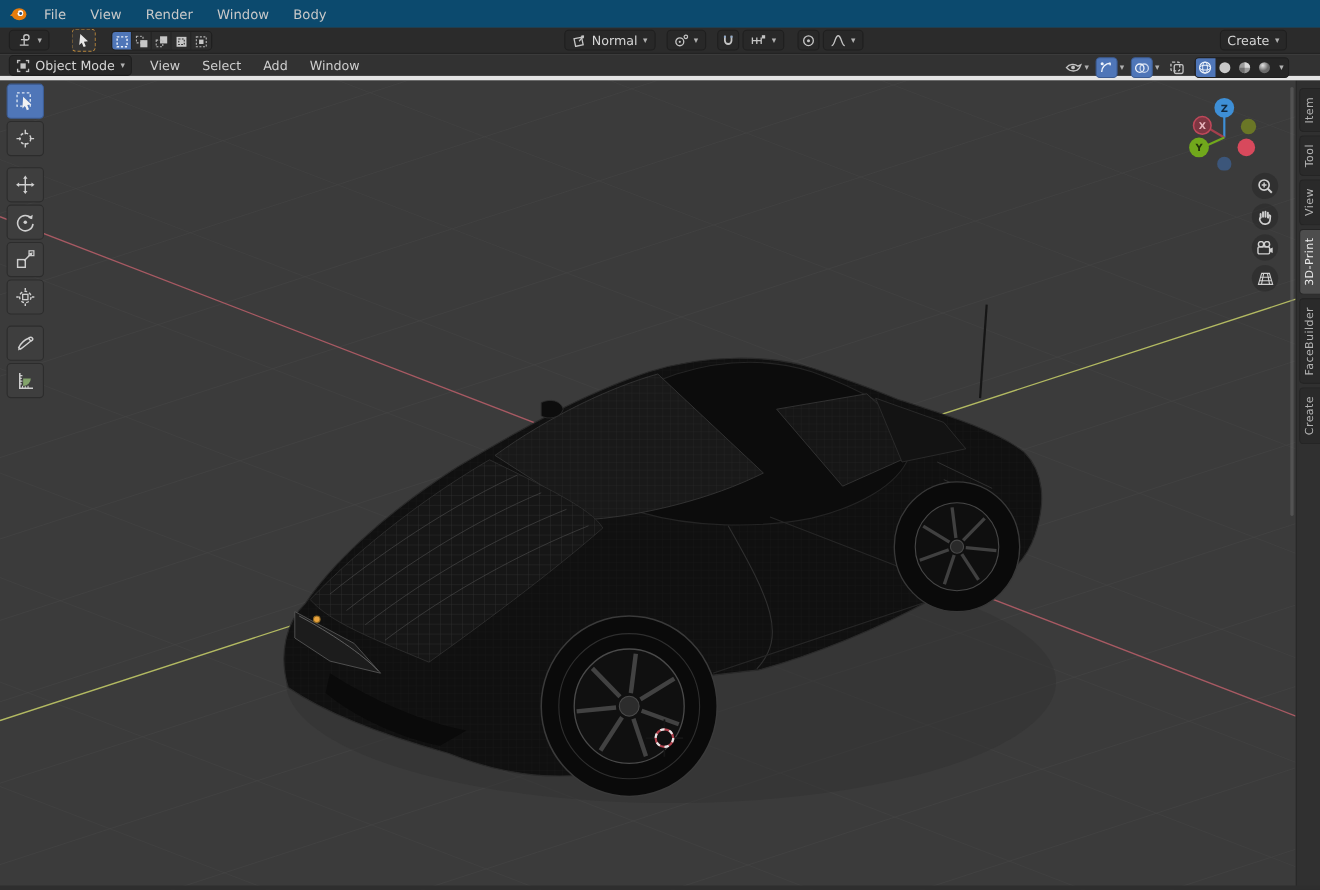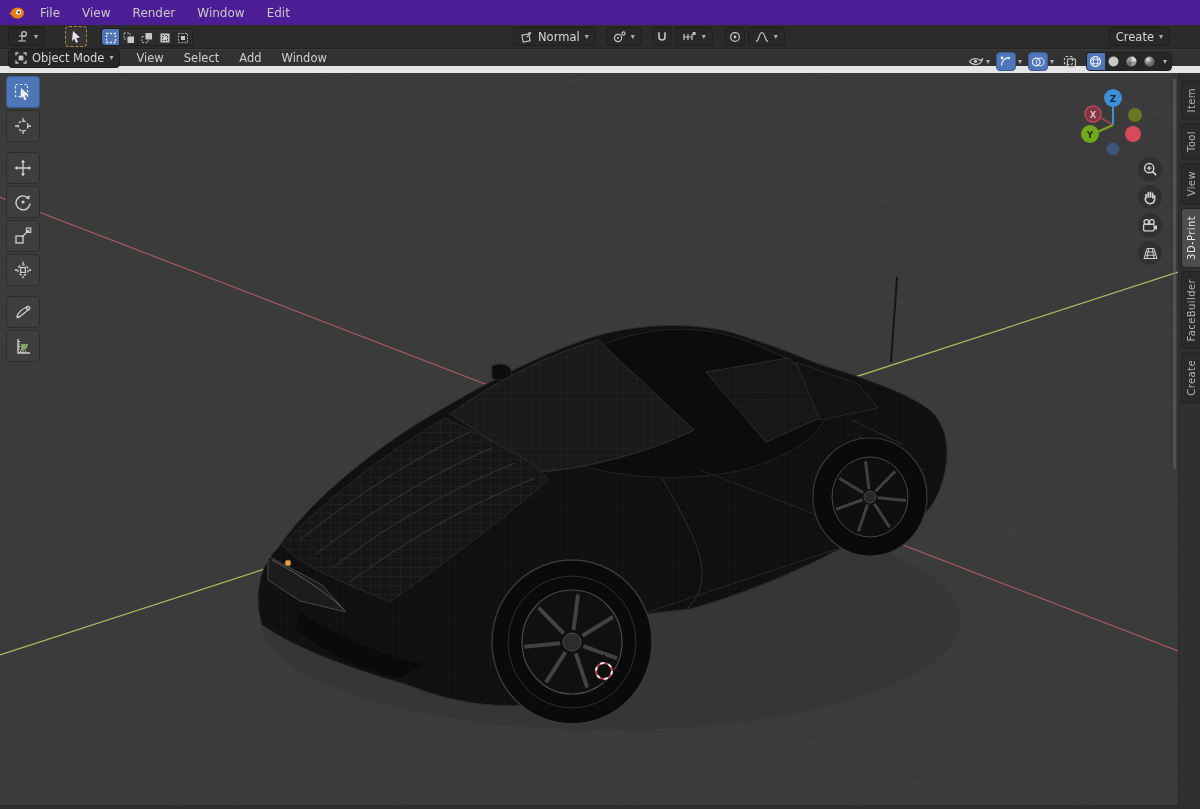--- a/index.html
+++ b/index.html
@@ -1,21 +1,21 @@
 <!DOCTYPE html>
 <html><head>
 <meta charset="utf-8">
 <style>
   * { margin:0; padding:0; box-sizing:border-box; }
   html,body { width:1200px; height:809px; overflow:hidden; background:#3b3b3b;
               font-family:"DejaVu Sans","Liberation Sans",sans-serif; }
 
   
   #topbar { position:absolute; left:0; top:0; width:1200px; height:25px;
-            background:#4c1d95; display:flex; align-items:center; z-index:30; }
+            background:#0c4a6e; display:flex; align-items:center; z-index:30; }
   .menu-item { padding:0 11px; font-size:12px; color:#c9c9c9; height:25px;
                display:flex; align-items:center; cursor:default; }
   #ws-tabs { display:flex; align-items:flex-end; height:25px; margin-left:22px; }
   .ws-tab { padding:4px 12px 5px; font-size:11.5px; color:#9b9b9b; height:25px;
             display:flex; align-items:center; border-radius:5px 5px 0 0; }
   .ws-tab.active { background:#4b4b4b; color:#e4e4e4; }
   .ws-plus { color:#9b9b9b; font-size:13px; padding:0 10px; }
 
   
   #toolsettings { position:absolute; left:0; top:25px; width:1200px; height:24px;
@@ -30,21 +30,21 @@
   .seg { width:18px; height:18px; background:#2d2d2d; display:flex; align-items:center;
          justify-content:center; border-right:1px solid #242424; }
   .seg:last-child { border-right:none; }
   .seg.active { background:#4f76b8; }
   .icbtn { width:20px; height:19px; border-radius:4px; background:#282828;
            border:1px solid #1f1f1f; display:flex; align-items:center; justify-content:center; }
   .icbtn.active { background:#4f76b8; border-color:#3c5c93; }
 
   
   #vpheader { position:absolute; left:0; top:50px; width:1200px; height:23px;
-              background:#323232; border-bottom:7px solid #e5e5e5;
+              background:#323232; border-bottom:4px solid #e5e5e5;
               display:flex; align-items:center; z-index:28; }
   .hmenu { padding:0 10px; font-size:11.5px; color:#cfcfcf; }
   #vph-right { position:absolute; right:28px; top:2px; display:flex; align-items:center; gap:6px; }
   .shade-group { display:inline-flex; align-items:center; background:#262626;
                  border:1px solid #1f1f1f; border-radius:4px; height:19px; overflow:hidden; }
   .shade-btn { width:18px; height:19px; display:flex; align-items:center; justify-content:center; }
   .shade-btn.active { background:#4f76b8; }
 
   
   #viewport { position:absolute; left:0; top:73px; width:1178px; height:736px;
@@ -93,21 +93,21 @@
       <ellipse cx="9.5" cy="8" rx="6.5" ry="5.5" fill="#e87d0d"></ellipse>
       <circle cx="10.5" cy="7" r="2.6" fill="#fff"></circle>
       <circle cx="10.8" cy="7.3" r="1.3" fill="#2b4a6f"></circle>
       <path d="M1 9 L7 4 L9 6 L4 10 Z" fill="#e87d0d"></path>
     </svg>
   </span>
   <div class="menu-item">File</div>
   <div class="menu-item">View</div>
   <div class="menu-item">Render</div>
   <div class="menu-item">Window</div>
-  <div class="menu-item">Edit</div>
+  <div class="menu-item">Body</div>
 </div>
 
 <div id="toolsettings">
   <div class="widget" style="margin-left:8px">
     <svg width="14" height="13" viewBox="0 0 14 13">
       <circle cx="9" cy="4" r="2.4" fill="none" stroke="#c4c4c4" stroke-width="1.2"></circle>
       <path d="M3 11 L11 11 M7 11 L7 6 M4 6 L10 6" stroke="#c4c4c4" stroke-width="1.2" fill="none"></path>
     </svg>
     <span class="chev">▾</span>
   </div>

